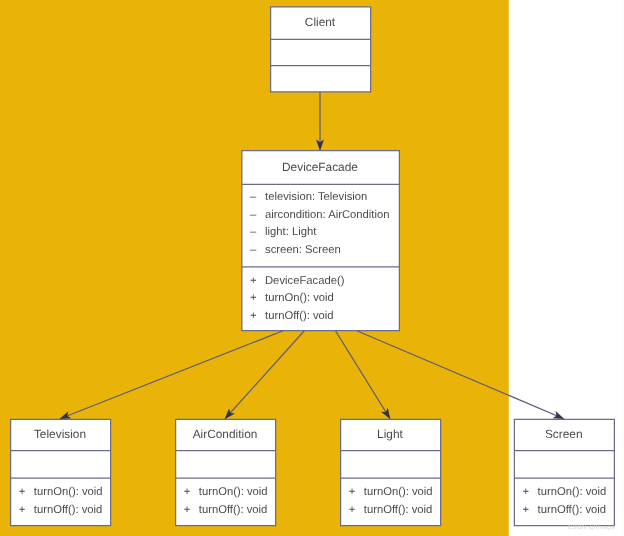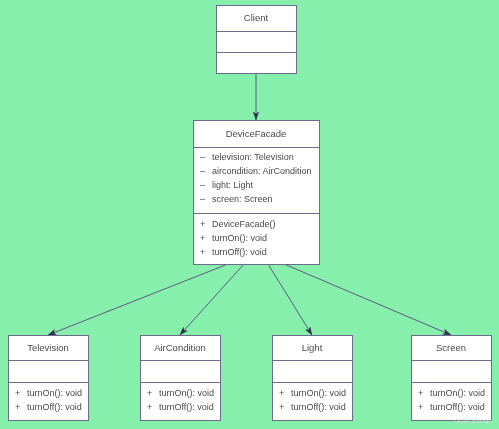--- a/index.html
+++ b/index.html
@@ -8,23 +8,23 @@
     background: #ffffff;
   }
   body {
     width: 499px;
     height: 429px;
     overflow: hidden;
     font-family: "Liberation Sans", sans-serif;
   }
   #diagram-root {
     position: relative;
-    width: 499px;
+    width: 407px;
     height: 429px;
-    background: #86efac;
+    background: #eab308;
   }
   svg.uml-canvas {
     position: absolute;
     left: 0;
     top: 0;
     width: 499px;
     height: 429px;
     display: block;
   }
   .uml-box-rect {

